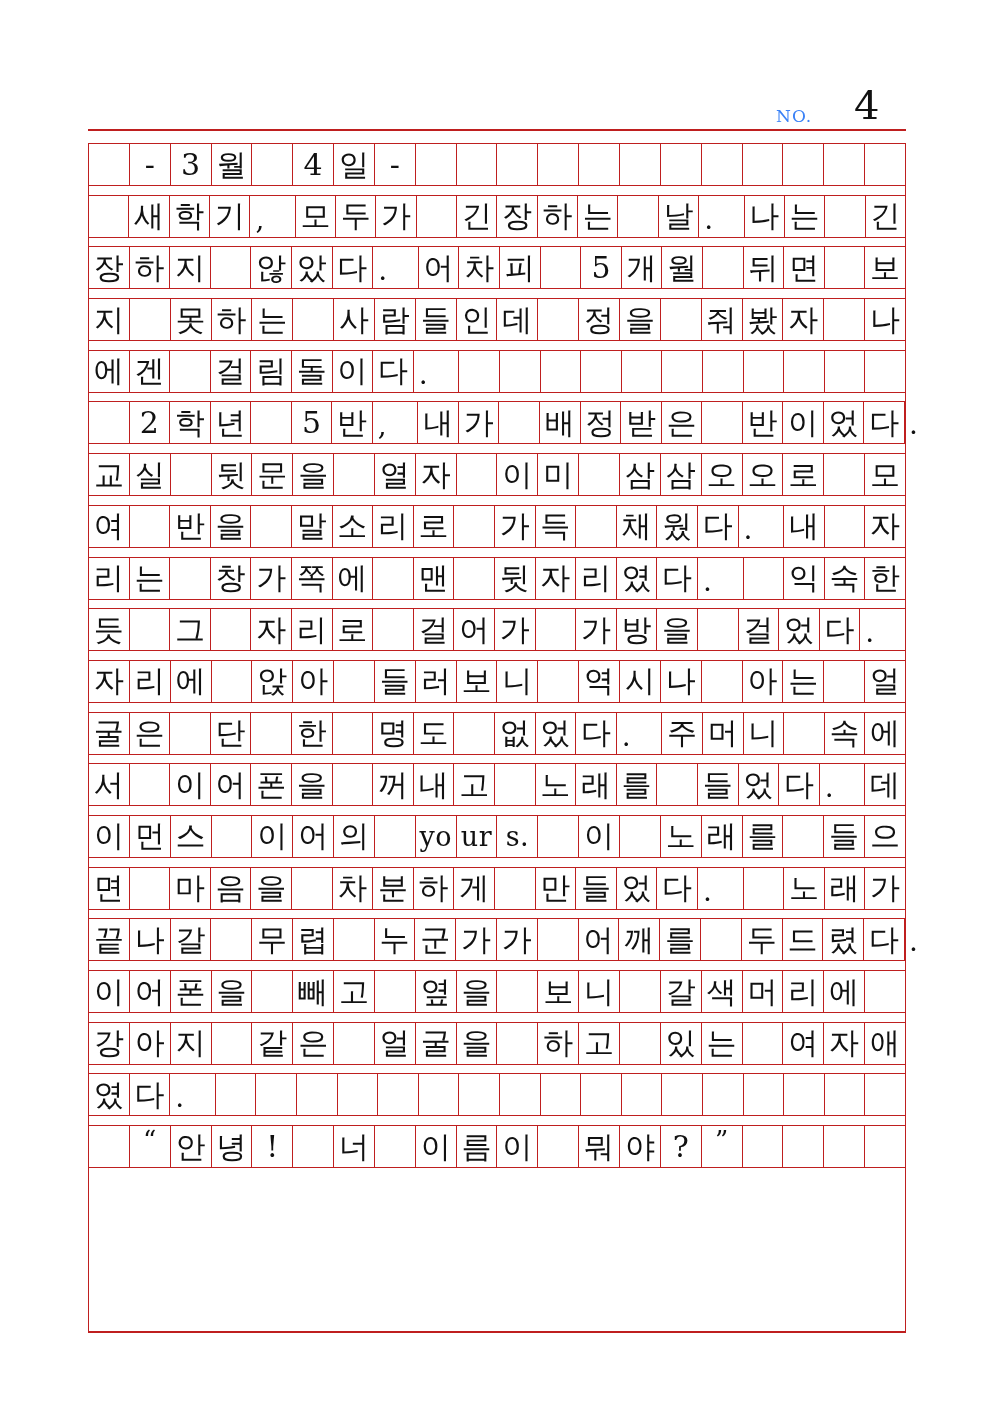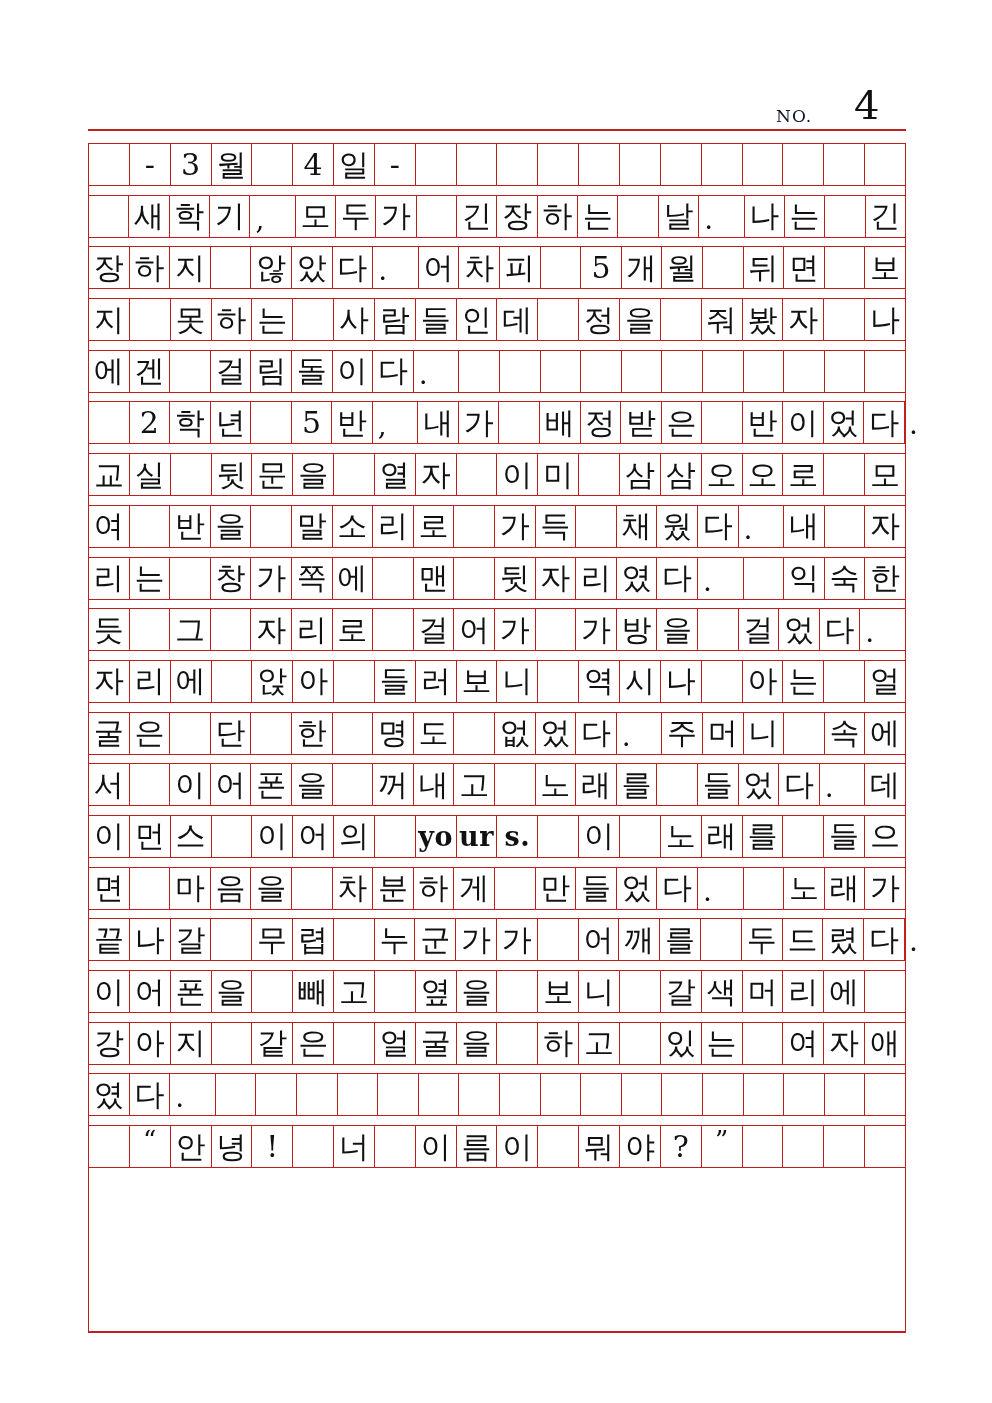--- a/index.html
+++ b/index.html
@@ -13,21 +13,21 @@
     background: #ffffff;
     overflow: hidden;
   }
 
   .no-label {
     position: absolute;
     left: 776px;
     top: 106px;
     font-size: 17px;
     letter-spacing: 1px;
-    color: #0f172a;
+    color: #3b82f6;
     text-align: center;
   }
 
   .page-number {
     position: absolute;
     left: 854px;
     top: 82px;
     font-size: 40px;
     font-weight: 400;
     color: #111;
@@ -82,21 +82,20 @@
   }
   .cell.high {
     align-items: flex-start;
     justify-content: center;
     padding-top: 1px;
     font-size: 26px;
   }
   .cell.latin {
     font-size: 27px;
     letter-spacing: 0.5px;
-    font-weight: bold;
   }
 
   .overflow-period {
     position: absolute;
     right: -13px;
     bottom: 2px;
     font-size: 28px;
     color: #111;
   }
 

